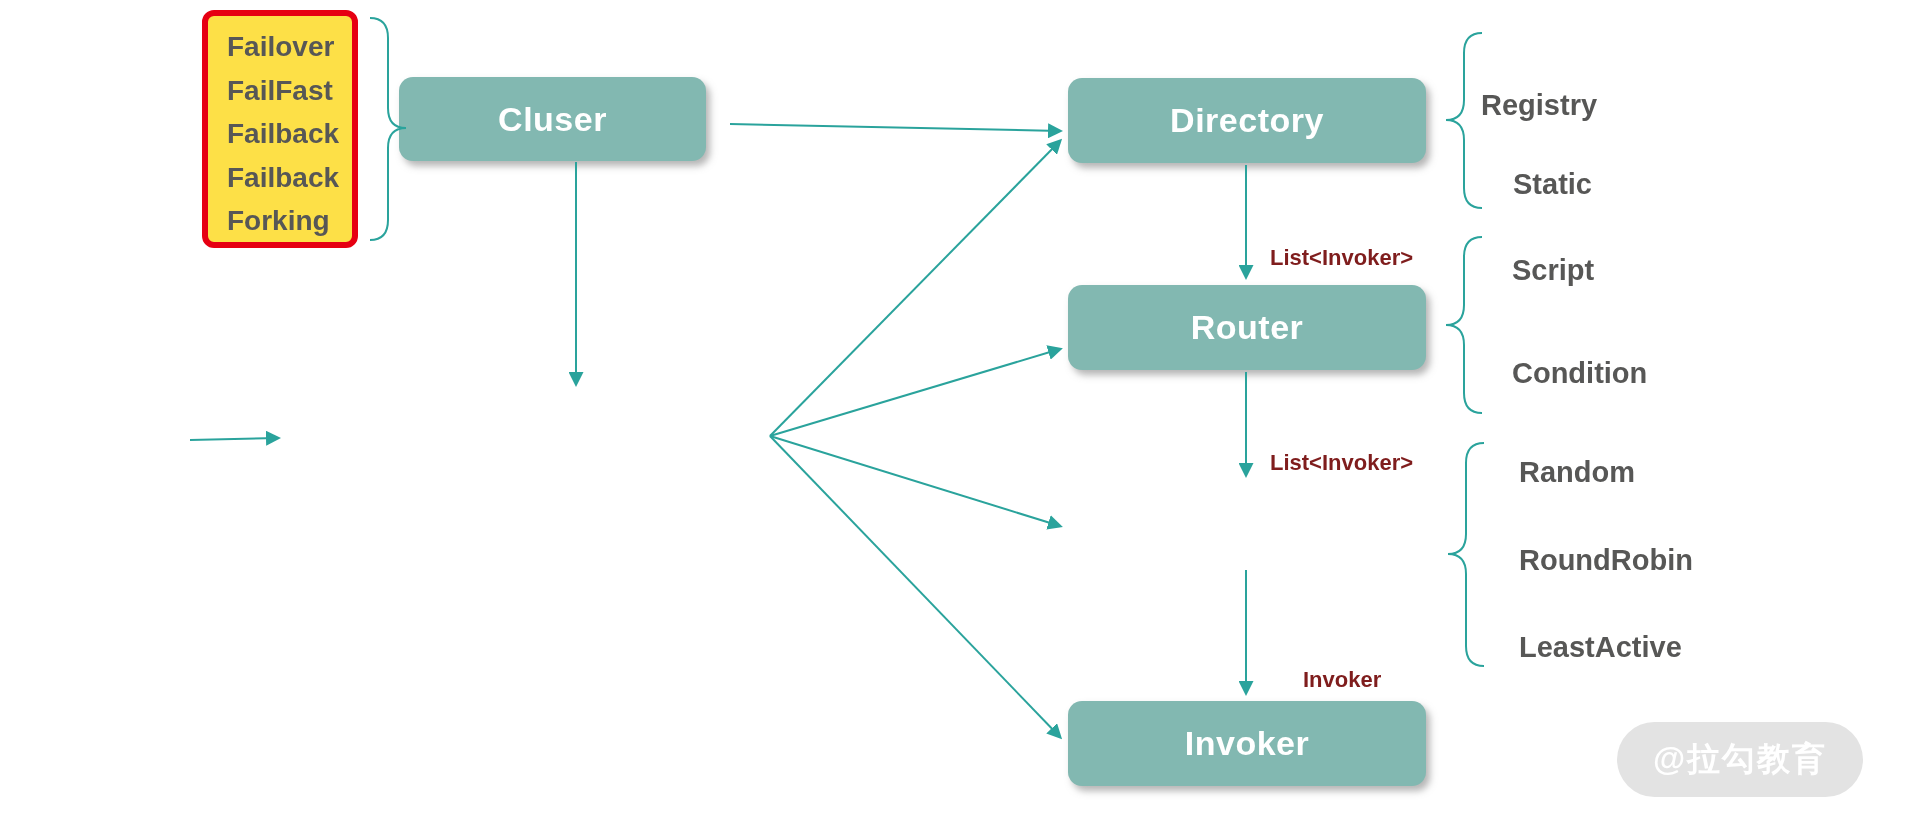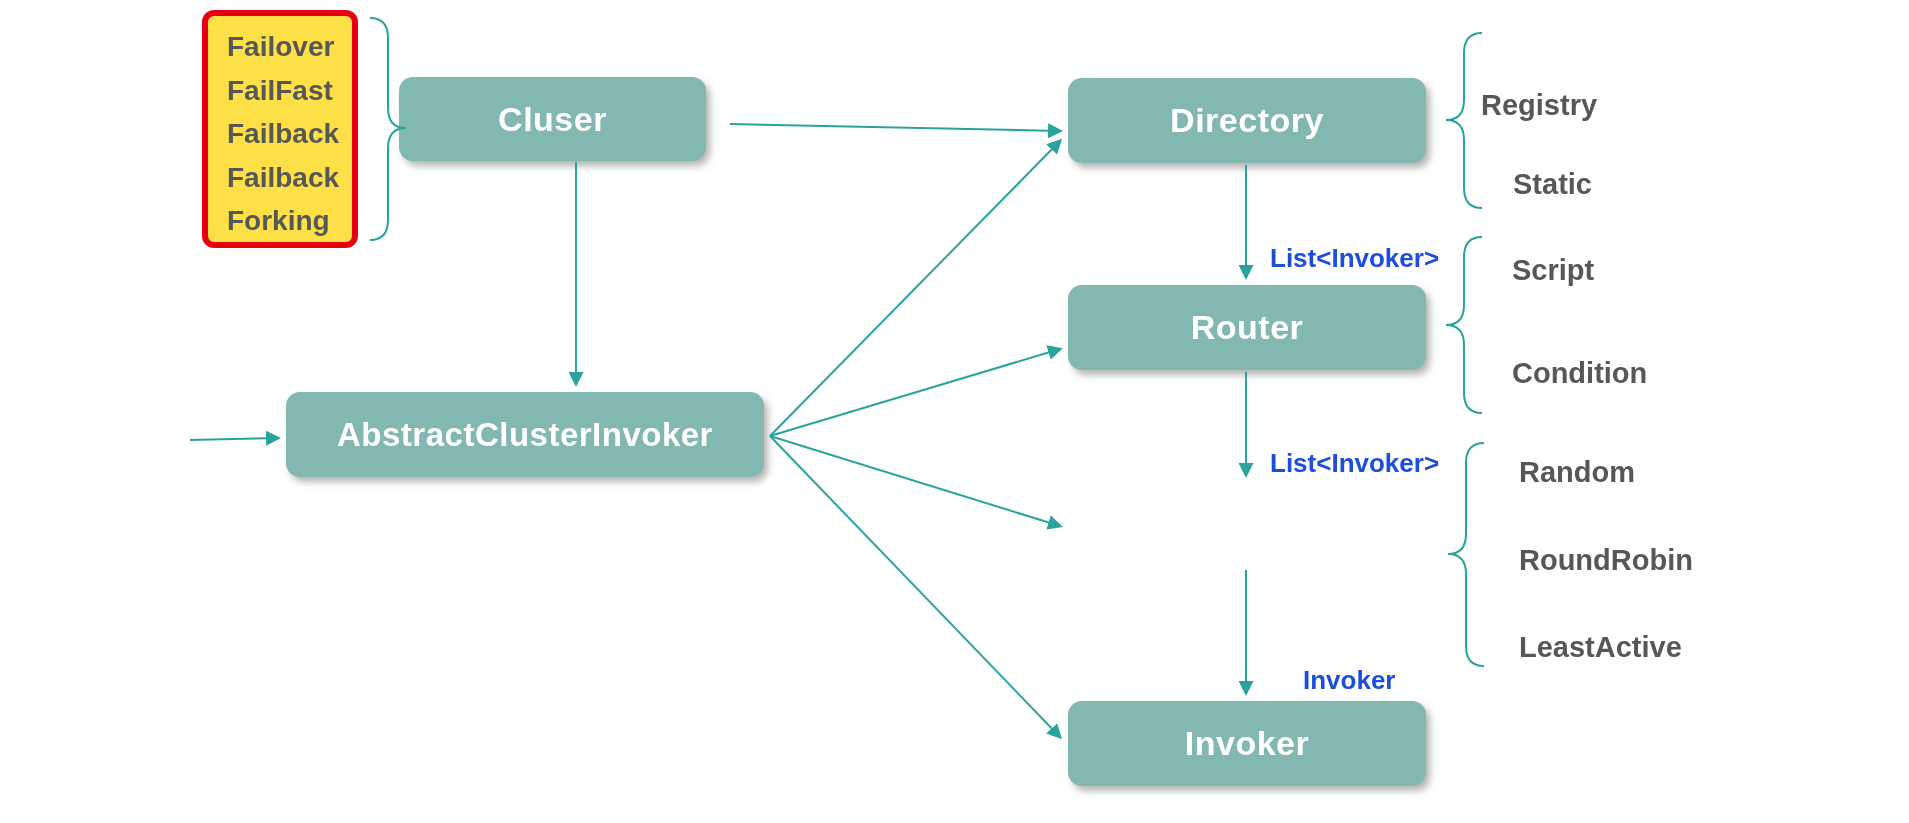--- a/index.html
+++ b/index.html
@@ -25,21 +25,21 @@
     padding:9px 0 0 19px;background:#fde047;
   }
   .fault-box div{
     font-size:28px;font-weight:700;color:#575756;line-height:43.5px;white-space:nowrap;
   }
   .side-label{
     position:absolute;font-size:29px;font-weight:700;color:#575756;white-space:nowrap;
     line-height:34px;
   }
   .edge-label{
-    position:absolute;font-size:26px;font-weight:700;color:#1d4ed8;white-space:nowrap;
+    position:absolute;font-size:22px;font-weight:700;color:#7f1d1d;white-space:nowrap;
     line-height:26px;
   }
   .lbl-registry{left:1481px;top:58px;margin-top:30px;}
   .lbl-static{left:1513px;top:167px;}
   .lbl-script{left:1512px;top:253px;}
   .lbl-condition{left:1512px;top:356px;}
   .lbl-random{left:1519px;top:455px;}
   .lbl-roundrobin{left:1519px;top:543px;}
   .lbl-leastactive{left:1519px;top:630px;text-align:right;}
   .lbl-li1{left:1270px;top:245px;}
@@ -63,35 +63,35 @@
     <div>Failover</div>
     <div>FailFast</div>
     <div>Failback</div>
     <div>Failback</div>
     <div>Forking</div>
   </div>
 
   <div class="node node-cluser">Cluser</div>
   <div class="node node-router">Router</div>
   <div class="node node-directory">Directory</div>
-  <div class="node node-aci">AbstractClusterInvoker</div>
   <div class="node node-invoker">Invoker</div>
 
   <div class="side-label lbl-registry">Registry</div>
   <div class="side-label lbl-static">Static</div>
   <div class="side-label lbl-script">Script</div>
   <div class="side-label lbl-condition">Condition</div>
   <div class="side-label lbl-random">Random</div>
   <div class="side-label lbl-roundrobin">RoundRobin</div>
   <div class="side-label lbl-leastactive">LeastActive</div>
 
   <div class="edge-label lbl-li1">List&lt;Invoker&gt;</div>
   <div class="edge-label lbl-li2">List&lt;Invoker&gt;</div>
   <div class="edge-label lbl-inv">Invoker</div>
 
+  <div class="watermark">@拉勾教育</div>
 
   <svg class="overlay" width="1909" height="823" viewBox="0 0 1909 823">
     <defs>
       <marker id="ah" viewBox="0 0 10 10" refX="8" refY="5" markerWidth="7.5" markerHeight="7.5" orient="auto-start-reverse">
         <path d="M0,0 L10,5 L0,10 z" fill="#2aa39c"></path>
       </marker>
     </defs>
 
     <path class="edge" marker-end="url(#ah)" d="M190,440 L278,438"></path>
     <path class="edge" marker-end="url(#ah)" d="M576,162 L576,384"></path>

